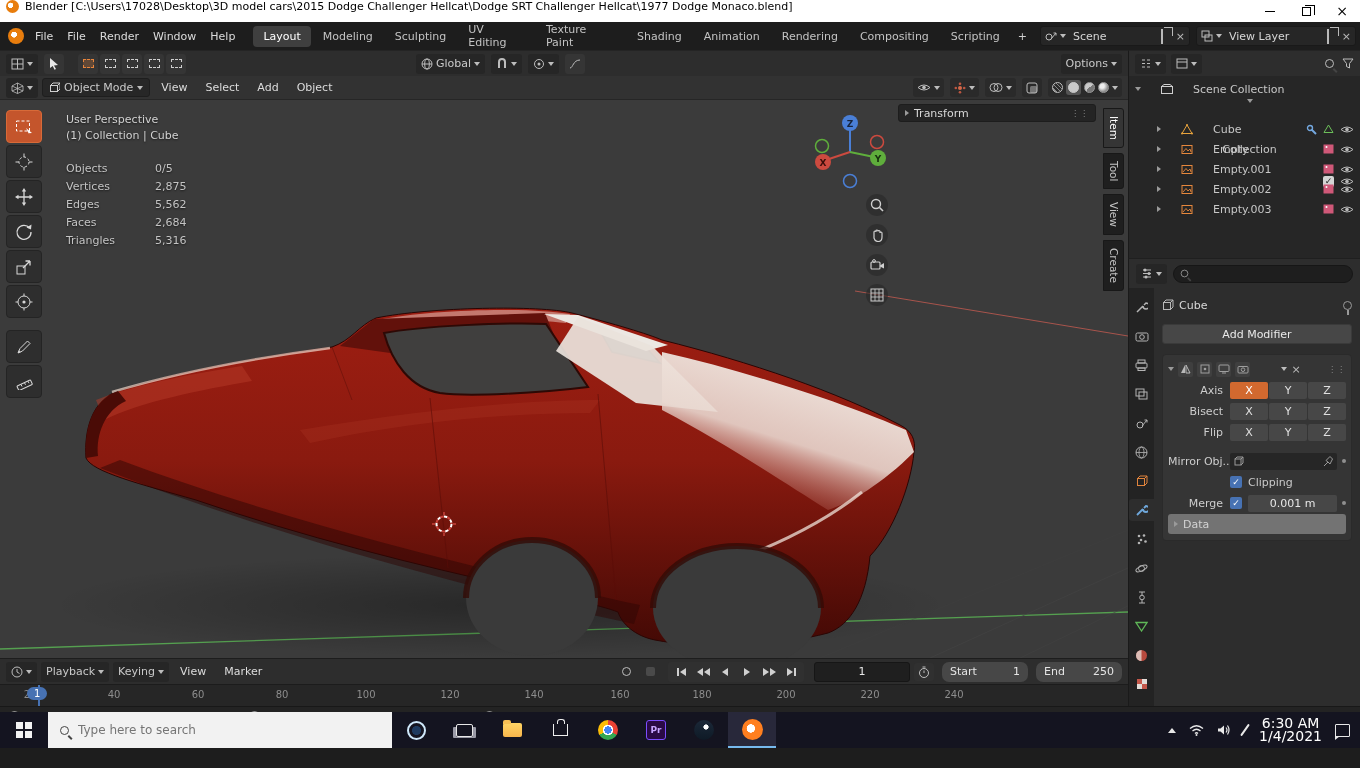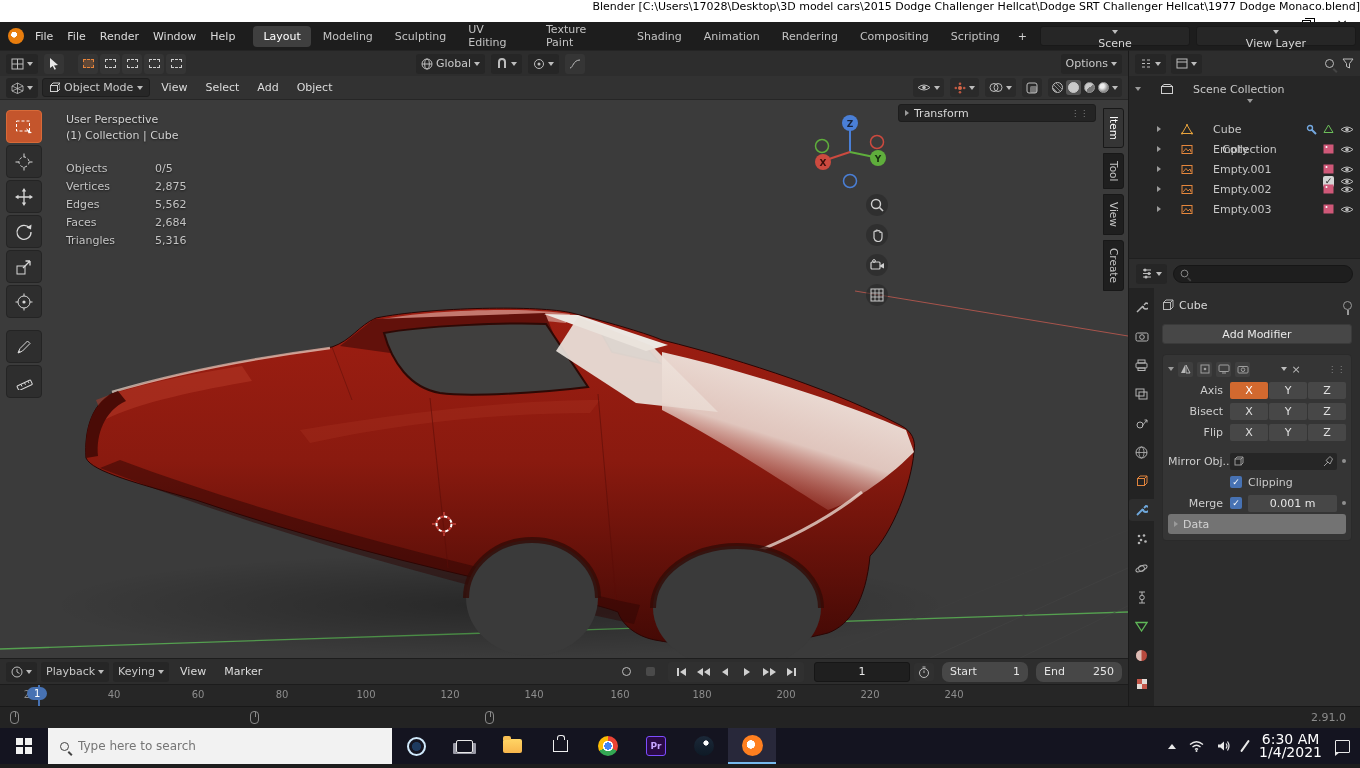--- a/index.html
+++ b/index.html
@@ -2,42 +2,42 @@
 <html><head>
 <meta charset="utf-8">
 <style>
   * { margin:0; padding:0; box-sizing:border-box; }
   html,body { width:1360px; height:768px; overflow:hidden; background:#000; }
   .screen { position:relative; width:1360px; height:768px; background:#1d1d1d;
             font-family:"DejaVu Sans", sans-serif; font-size:11px; color:#c9c9c9; }
 
   
   .titlebar { position:absolute; top:0; left:0; right:0; height:22px; background:#ffffff;
-              color:#000; display:flex; align-items:flex-end; padding-left:6px; font-size:11px;flex-direction:column; }
+              color:#000; display:flex; align-items:flex-start; padding-left:6px; font-size:11px; }
   .blogo { width:13px; height:13px; border-radius:50%;
            background:radial-gradient(circle at 35% 40%, #fff 0 22%, #e87d0d 24% 100%); margin-right:6px; }
   .win-controls { margin-left:auto; display:flex; height:22px; }
   .win-btn { width:36px; height:22px; display:flex; align-items:center; justify-content:center; }
   .ic-min { width:10px; height:1px; background:#000; }
   .ic-restore { width:9px; height:9px; border:1px solid #000; position:relative; }
   .ic-restore:before { content:""; position:absolute; left:2px; top:-3px; width:9px; height:9px; border:1px solid #000; border-left:none; border-bottom:none; }
   .ic-close { font-size:14px; line-height:1; }
 
   
   .topbar { position:absolute; top:22px; left:0; right:0; height:28px; background:#1d1d1d;
             display:flex; align-items:center; padding:0 4px; }
   .appicon { width:16px; height:16px; border-radius:50%; margin:0 4px;
              background:radial-gradient(circle at 38% 42%, #fff 0 20%, #e87d0d 22% 100%); }
   .mitem { padding:3px 7px; border-radius:3px; color:#dcdcdc; }
   .wtabs { display:flex; align-items:center; margin-left:10px; }
   .wtab { padding:4px 10px; border-radius:4px; margin:0 1px; color:#c3c3c3; }
   .wtab.active { background:#3f3f3f; color:#fff; }
   .plus { padding:2px 7px; color:#cfcfcf; }
   .sel-group { display:flex; align-items:center; gap:3px; background:#262626; border:1px solid #191919;
-               border-radius:3px; height:20px; padding:0 4px; margin-left:6px;flex-direction:column; }
+               border-radius:3px; height:20px; padding:0 4px; margin-left:6px; }
   .sel-group .lbl { padding:0 4px; color:#d6d6d6; }
   .mini-ic { width:12px; height:12px; display:inline-block; position:relative; }
   .ic-copy { width:8px; height:8px; border:1px solid #b9b9b9; position:relative; }
   .ic-copy:before { content:""; position:absolute; left:2px; top:-3px; width:8px; height:8px; border:1px solid #b9b9b9; border-left:none; border-bottom:none; }
   .ic-x { color:#b9b9b9; font-size:11px; line-height:1; }
   .chv { width:0; height:0; border-left:3.5px solid transparent; border-right:3.5px solid transparent;
          border-top:4.5px solid #bdbdbd; display:inline-block; }
 
   
   .toolsettings { position:absolute; top:50px; left:0; width:1128px; height:26px; background:#2d2d2d;
@@ -158,21 +158,21 @@
                    padding:1px 7px; font-size:10px; }
 
   
   .statusbar { position:absolute; top:706px; left:0; width:1360px; height:22px; background:#232323;
                border-top:1px solid #181818; color:#8d8d8d; }
   .sb-abs { position:absolute; top:4px; }
   .mouse-ic { width:9px; height:13px; border:1px solid #8a8a8a; border-radius:4px; position:relative; }
   .mouse-ic:after { content:""; position:absolute; left:3.5px; top:0; width:1px; height:5px; background:#8a8a8a; }
 
   
-  .taskbar { position:absolute; top:728px; left:0; width:1360px; height:36px; background:#141420; display:flex; align-items:stretch; color:#fff; }
+  .taskbar { position:absolute; top:712px; left:0; width:1360px; height:36px; background:#141420; display:flex; align-items:stretch; color:#fff; }
   .tb-cell { width:48px; display:flex; align-items:center; justify-content:center; }
   .winlogo { display:grid; grid-template-columns:7px 7px; grid-template-rows:7px 7px; gap:1.5px; }
   .winlogo div { background:#f2f2f2; }
   .searchbox { width:344px; background:#f2f2f2; display:flex; align-items:center; gap:9px; padding:0 12px; color:#333; }
   .mag { width:9px; height:9px; border:1.5px solid #444; border-radius:50%; position:relative; }
   .mag:after { content:""; position:absolute; left:8px; top:8px; width:5px; height:1.5px; background:#444; transform:rotate(45deg); transform-origin:0 0; }
   .cortana { width:19px; height:19px; border-radius:50%; border:2px solid #cfe8fa; background:radial-gradient(circle,#1e3a5f 0 40%, transparent 45%); }
   .taskview { width:17px; height:13px; border:1.5px solid #e8e8e8; border-radius:2px; box-shadow:-4px 2px 0 -1px #9a9aa6, 4px 2px 0 -1px #9a9aa6; }
   .folder { width:19px; height:14px; background:linear-gradient(#ffd565,#f8b64c); border-radius:2px; position:relative; }
   .folder:before { content:""; position:absolute; left:0; top:-3px; width:8px; height:4px; background:#f8c054; border-radius:2px 2px 0 0; }

